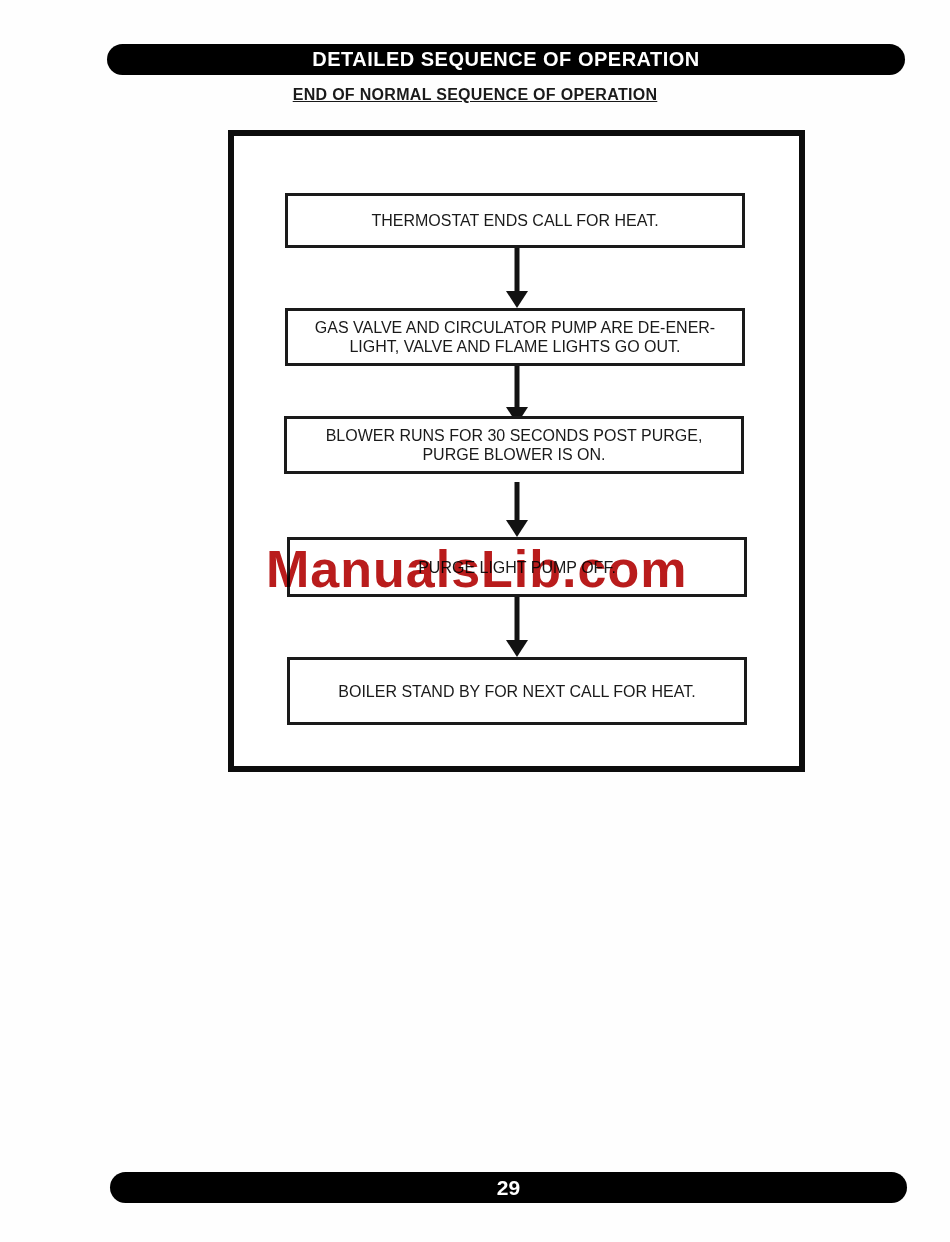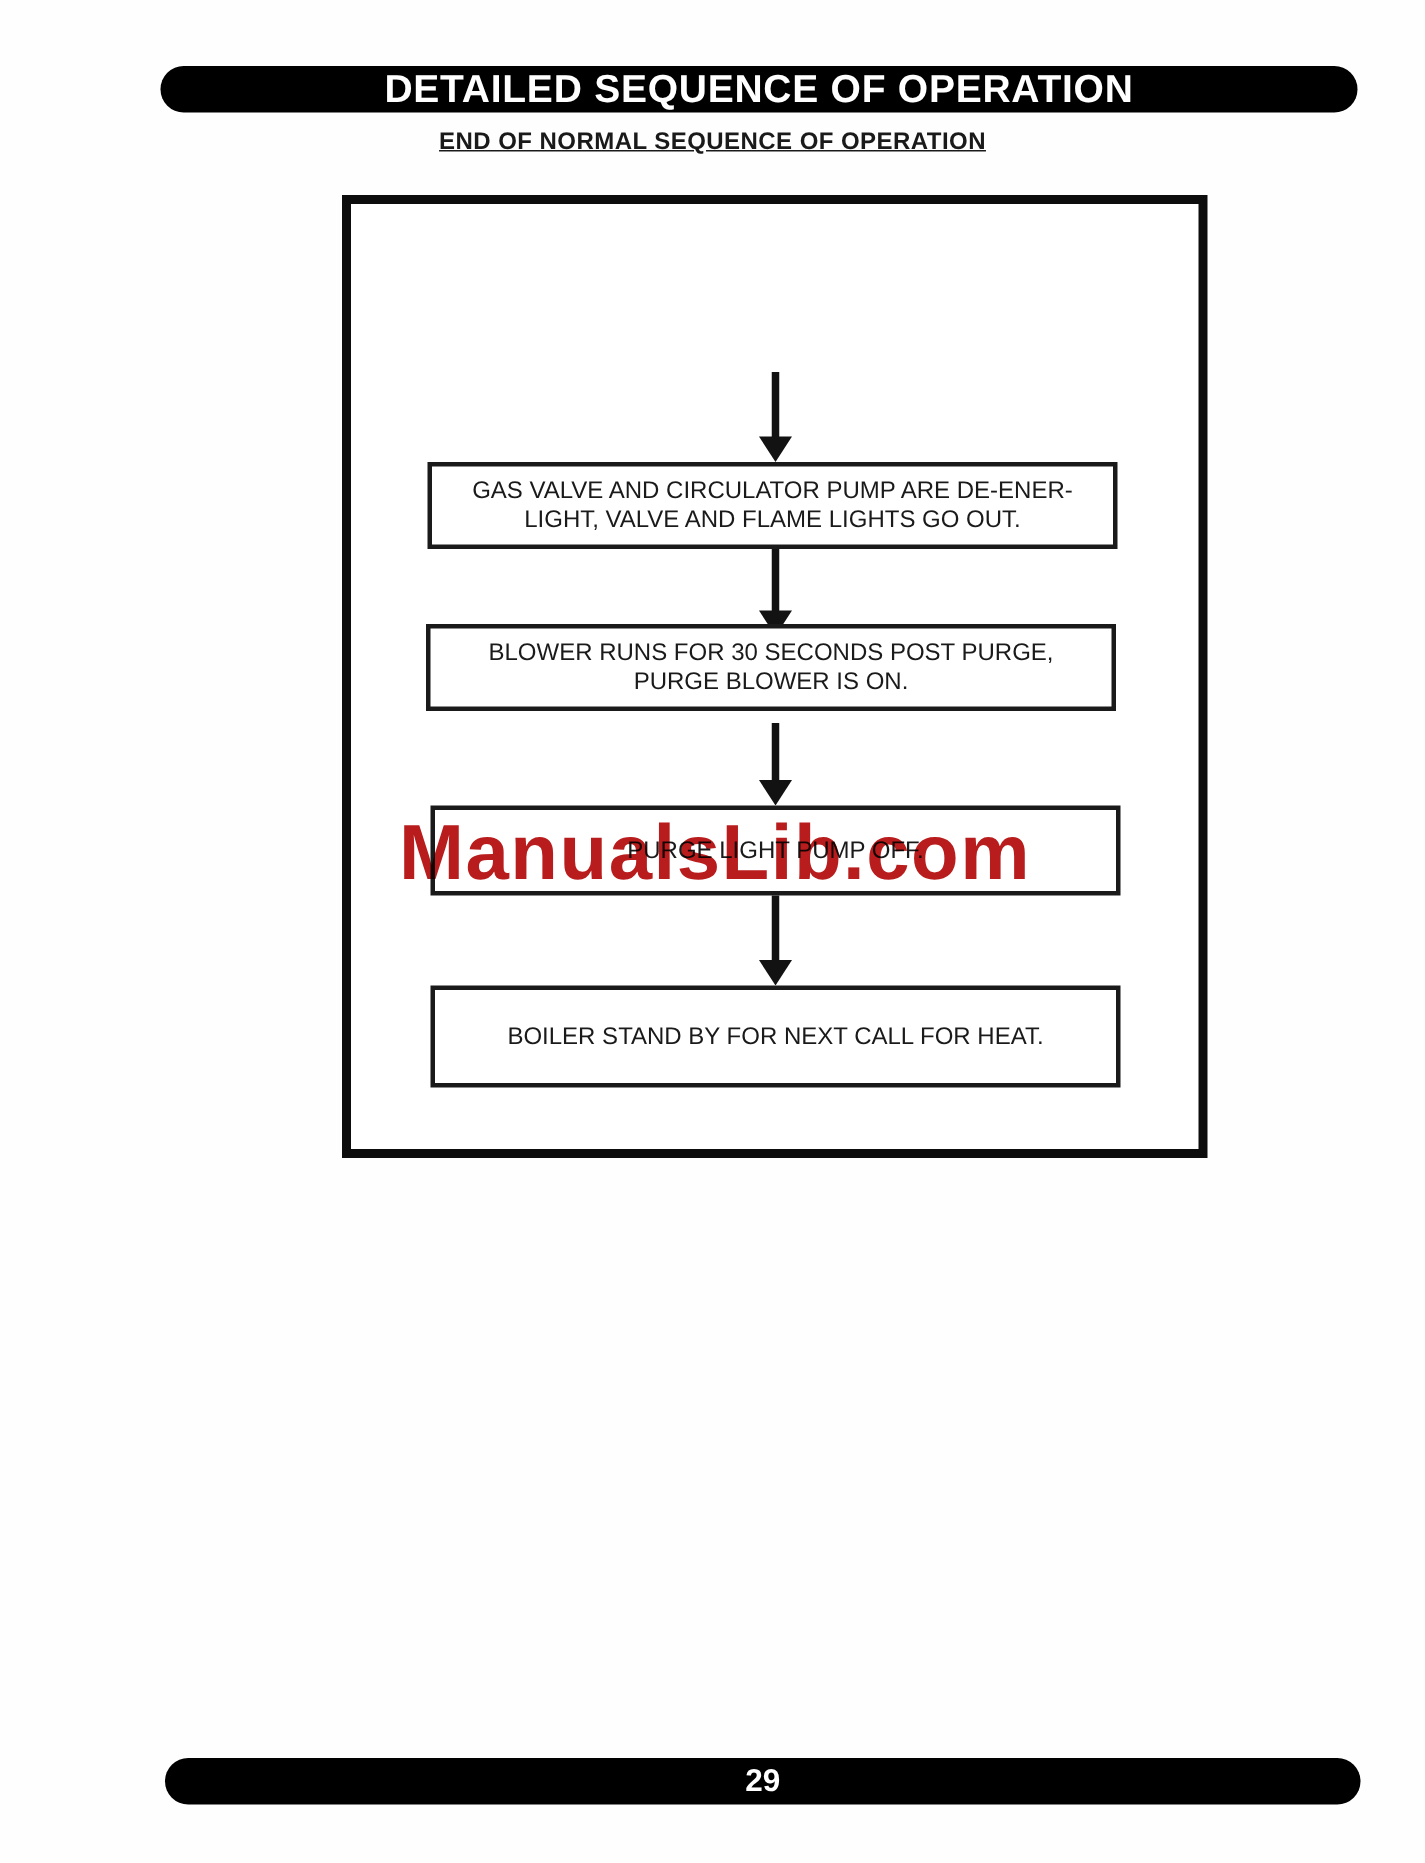--- a/index.html
+++ b/index.html
@@ -6,21 +6,21 @@
   .page {
     position:relative; width:950px; height:1242px; background:#fefefe;
     font-family:"Liberation Sans", sans-serif; overflow:hidden; color:#1a1a1a;
   }
   .header-bar {
     position:absolute; left:107px; top:44px; width:798px; height:31px;
     background:#000; border-radius:16px;
     display:flex; align-items:center; justify-content:center;
   }
   .header-bar .title {
-    color:#fff; font-weight:bold; font-size:26px; letter-spacing:0.5px;
+    color:#fff; font-weight:bold; font-size:20px; letter-spacing:0.5px;
   }
   .subtitle {
     position:absolute; left:0; right:0; top:86px; text-align:center;
     font-size:16px; font-weight:bold; letter-spacing:0.3px;
   }
   .subtitle span { text-decoration:underline; }
   .flow-frame {
     position:absolute; left:228px; top:130px; width:577px; height:642px;
     border:6px solid #0d0d0d; box-sizing:border-box; background:#fff;
   }
@@ -70,20 +70,23 @@
   <div class="header-bar">
     <span class="title">DETAILED SEQUENCE OF OPERATION</span>
   </div>
 
   <div class="subtitle">
     <span>END OF NORMAL SEQUENCE OF OPERATION</span>
   </div>
 
   <div class="flow-frame"></div>
 
+  <div class="flow-box" id="box1">
+    <div class="l1">THERMOSTAT ENDS CALL FOR HEAT.</div>
+  </div>
 
   <div class="arrow" id="arrow1">
     <div class="stem"></div>
     <div class="head"></div>
   </div>
 
   <div class="flow-box" id="box2">
     <div class="l1">GAS VALVE AND CIRCULATOR PUMP ARE DE-ENER-</div>
     <div class="l2"><span>LIGHT, </span><b>VALVE AND FLAME LIGHTS GO OUT.</b></div>
   </div>

